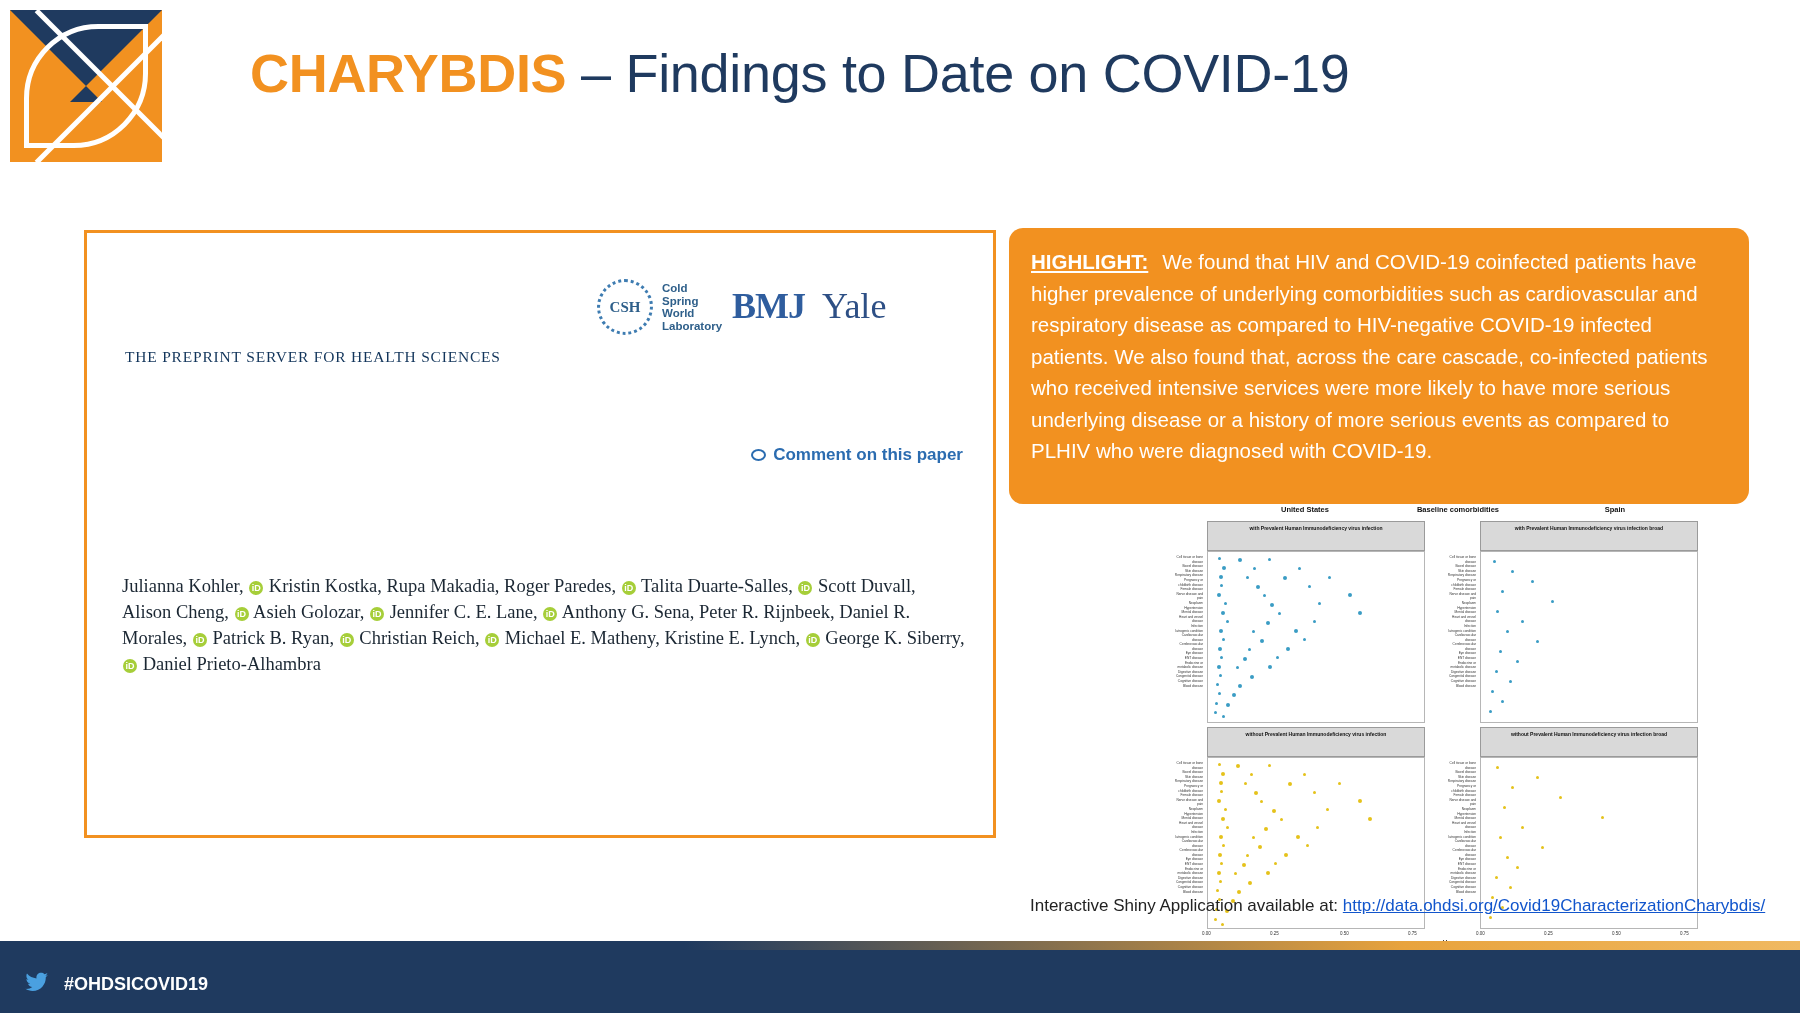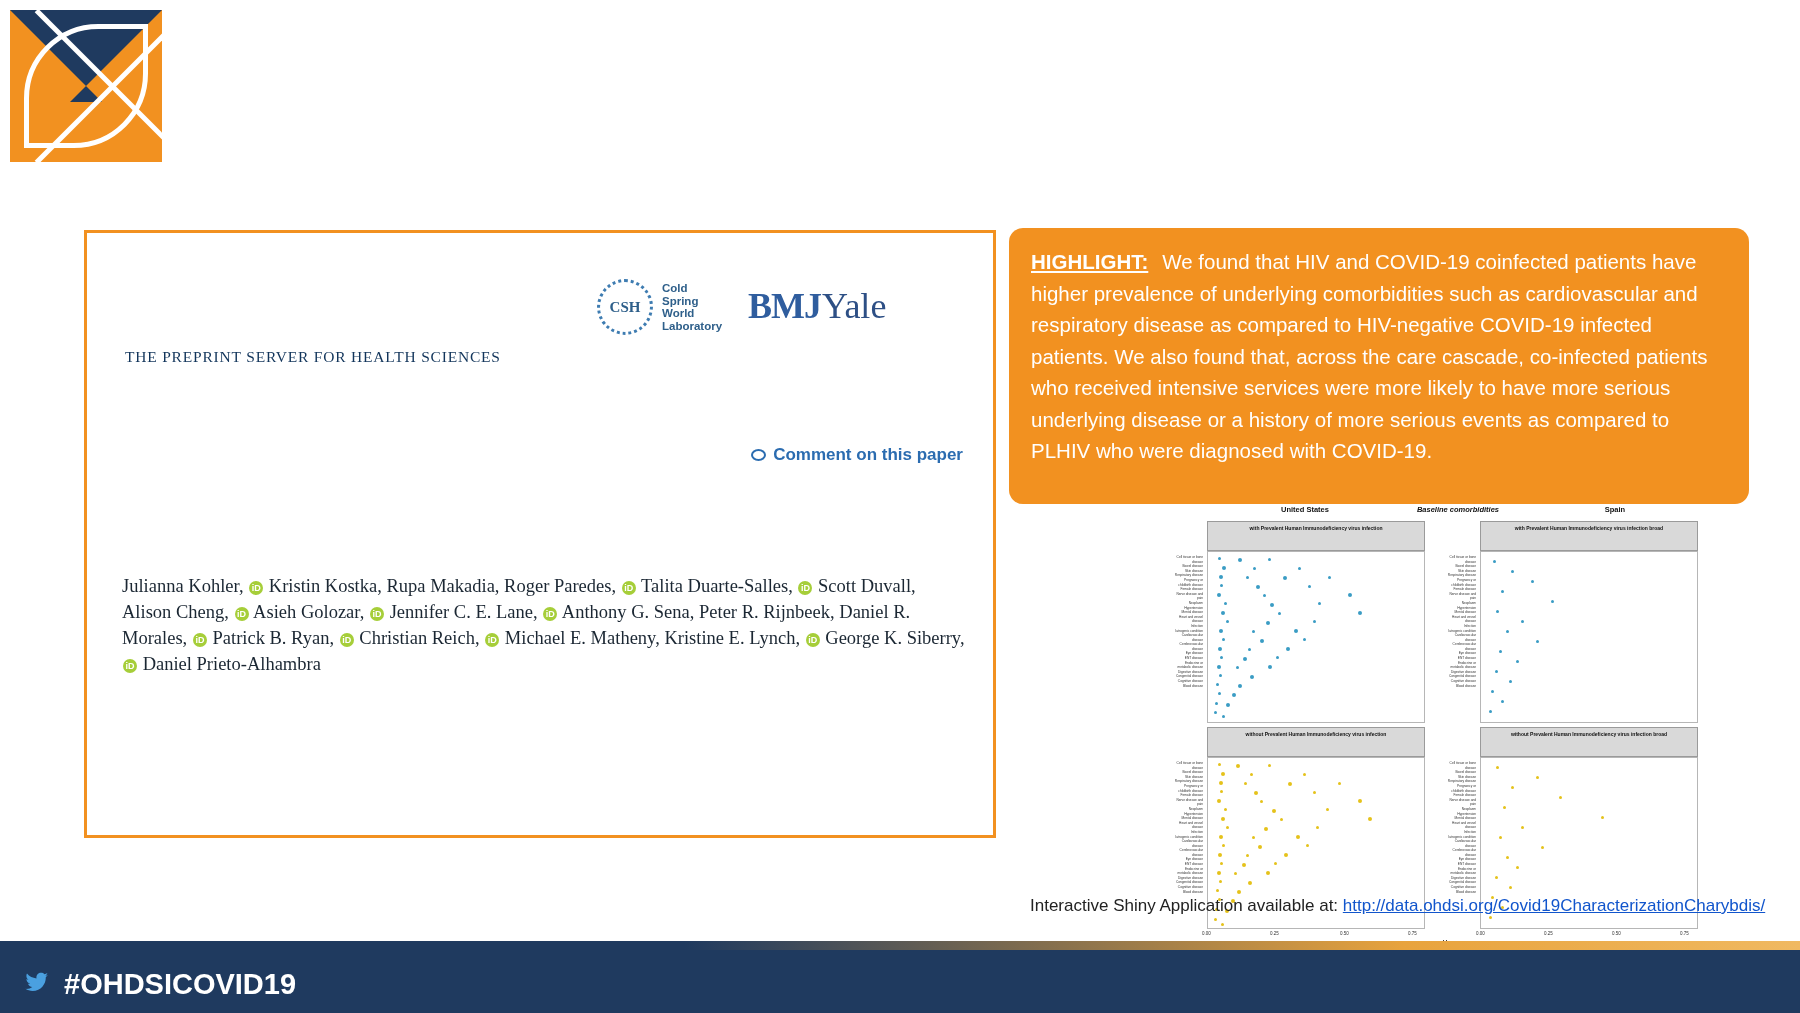--- a/index.html
+++ b/index.html
@@ -125,21 +125,20 @@
     font-weight: bold;
   }
   .bmj {
     position: absolute;
     left: 645px; top: 52px;
     font-size: 36px;
     font-weight: bold;
     color: #2f5d9e;
     font-family: "Liberation Serif", serif;
     letter-spacing: -1px;
-    margin-left: 16px;
   }
   .yale {
     position: absolute;
     left: 735px; top: 52px;
     font-size: 36px;
     color: #2d4f85;
     font-family: "Liberation Serif", serif;
   }
 
   .comment-link {
@@ -315,21 +314,21 @@
     left: 0; bottom: 0;
     width: 1800px; height: 63px;
     background: #1f3a5f;
     display: flex;
     align-items: center;
     padding-left: 22px;
     gap: 12px;
   }
   .footer .hashtag {
     color: #ffffff;
-    font-size: 29px;
+    font-size: 18px;
     font-weight: bold;
     margin-top: 6px;
   }
   .twitter-bird {
     width: 30px; height: 24px;
     color: #4aa0e0;
   }
 </style>
 </head>
 <body>
@@ -338,20 +337,23 @@
 
   <div class="logo">
     <div class="wedge-left"></div>
     <div class="wedge-right"></div>
     <div class="wedge-bottom"></div>
     <div class="curve"></div>
     <div class="x1"></div>
     <div class="x2"></div>
   </div>
 
+  <div class="title">
+    <span class="brand">CHARYBDIS</span><span class="rest"> – Findings to Date on COVID-19</span>
+  </div>
 
   <div class="paper-card">
 
     <div class="medrxiv-tag">THE PREPRINT SERVER FOR HEALTH SCIENCES</div>
 
     <div class="cshl">
       <div class="ring">CSH</div>
       <div class="cshl-text">
         <div>Cold</div>
         <div>Spring</div>
@@ -376,21 +378,21 @@
 
   </div>
 
   <div class="highlight">
     <span class="hl-label">HIGHLIGHT:</span><span>We found that HIV and COVID-19 coinfected patients have higher prevalence of underlying comorbidities such as cardiovascular and respiratory disease as compared to HIV-negative COVID-19 infected patients. We also found that, across the care cascade, co-infected patients who received intensive services were more likely to have more serious underlying disease or a history of more serious events as compared to PLHIV who were diagnosed with COVID-19.</span>
   </div>
 
   <div class="figure">
 
     <div class="fig-col-title" style="left:60px; top:0px; width:190px;text-align:center;">United States</div>
-    <div class="fig-col-title" style="left:228px; top:0; width:160px;font-style:italic;">Baseline comorbidities</div>
+    <div class="fig-col-title" style="left:228px; top:0; width:160px;">Baseline comorbidities</div>
     <div class="fig-col-title" style="left:370px; top:0px; width:190px;">Spain</div>
 
     <div class="fig-panel-header" style="left:57px; top:16px; width:218px; height:30px;">with Prevalent Human Immunodeficiency virus infection</div>
     <div class="fig-plot" style="left:57px; top:46px; width:218px; height:172px;">
       <div class="dotrow" style="left:0; top:0; width:100%; height:100%;">
         <div class="dot" style="left:10px; top:5px; width:3px; height:3px; background:#3a9cc4;"></div>
         <div class="dot" style="left:30px; top:6px; width:4px; height:4px; background:#3a9cc4;"></div>
         <div class="dot" style="left:60px; top:6px; width:3px; height:3px; background:#3a9cc4;"></div>
         <div class="dot" style="left:14px; top:14px; width:4px; height:4px; background:#3a9cc4;"></div>
         <div class="dot" style="left:45px; top:15px; width:3px; height:3px; background:#3a9cc4;"></div>

